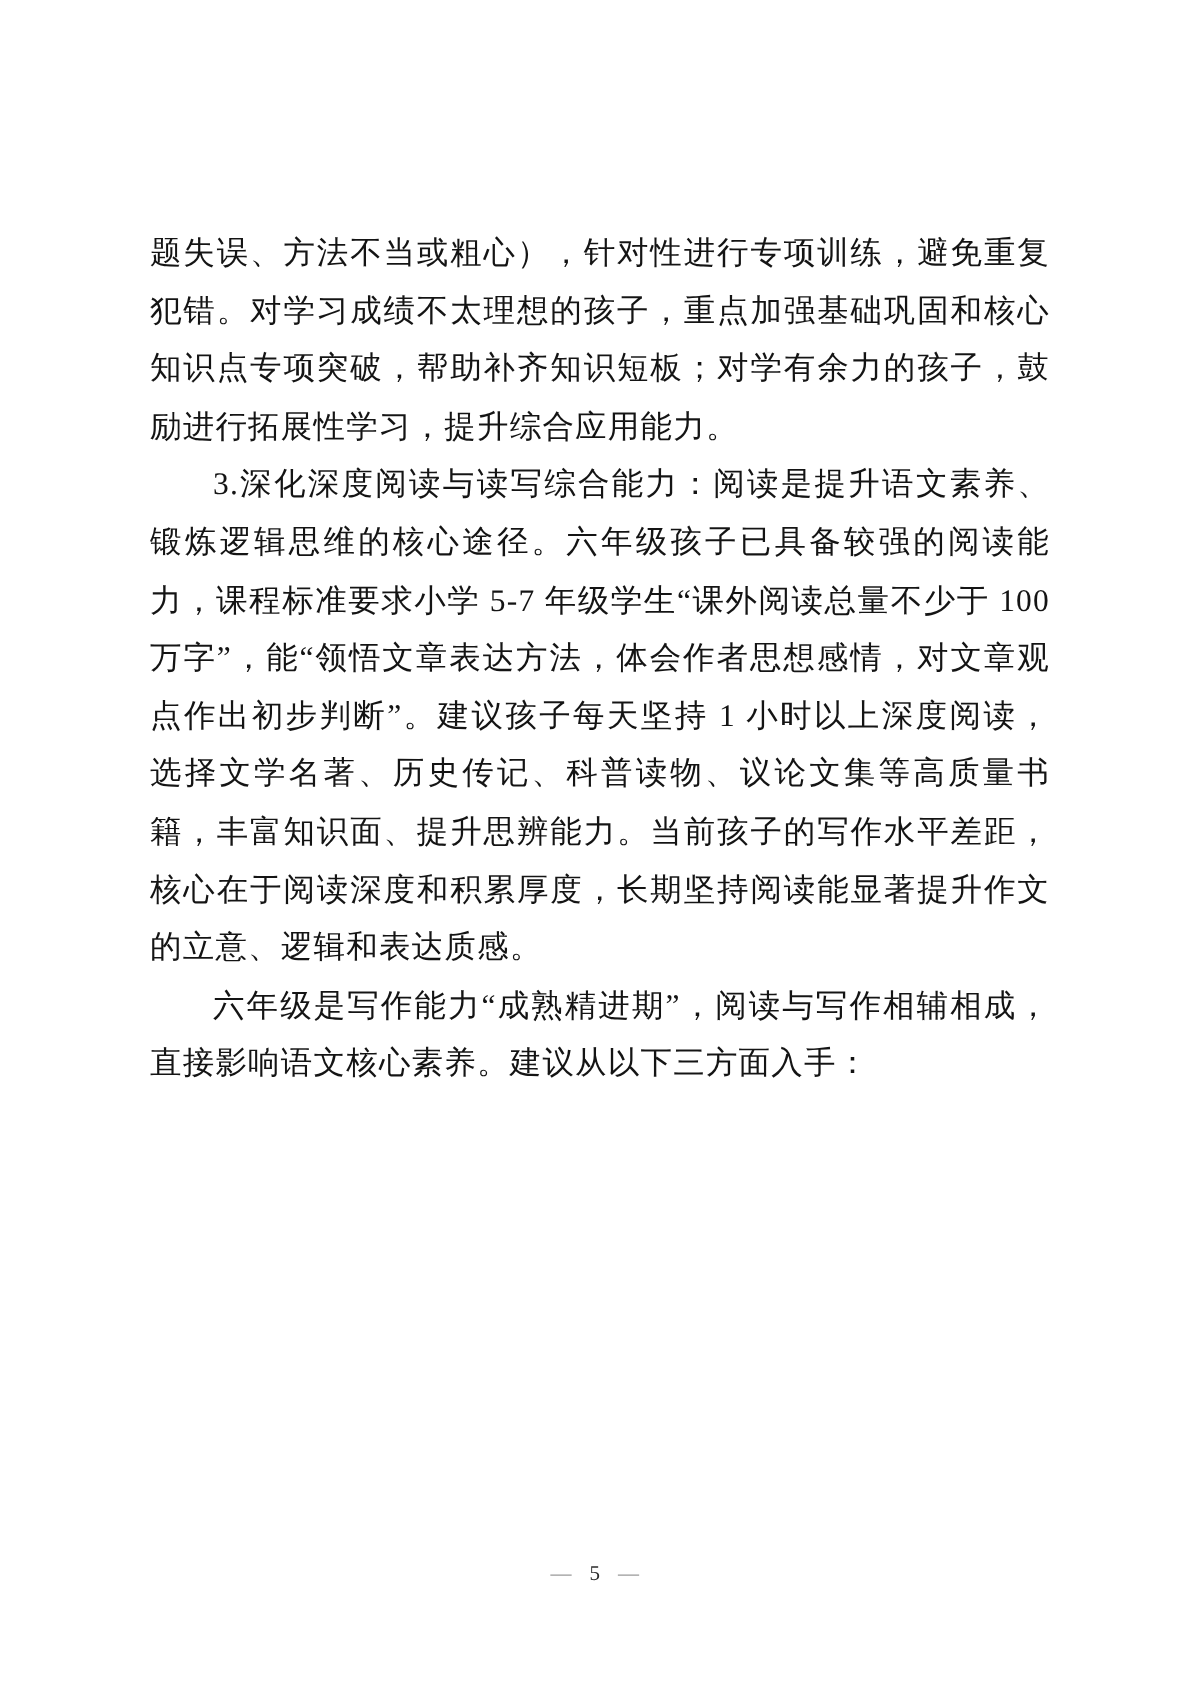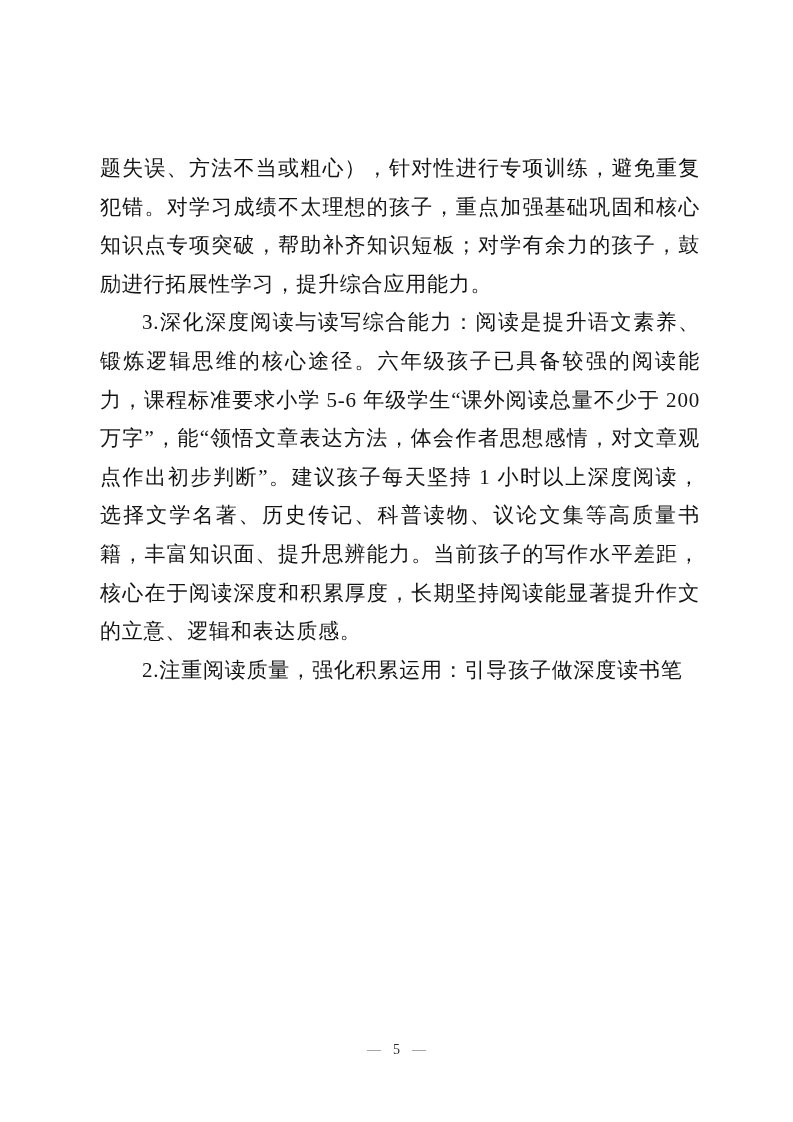--- a/index.html
+++ b/index.html
@@ -61,20 +61,20 @@
     color: #2b2b2b;
     padding: 0 6px;
   }
 </style>
 </head>
 <body>
 
 <div class="page">
   <div class="content">
     <p class="para">题失误、方法不当或粗心），针对性进行专项训练，避免重复犯错。对学习成绩不太理想的孩子，重点加强基础巩固和核心知识点专项突破，帮助补齐知识短板；对学有余力的孩子，鼓励进行拓展性学习，提升综合应用能力。</p>
-    <p class="para indent">3.深化深度阅读与读写综合能力：阅读是提升语文素养、锻炼逻辑思维的核心途径。六年级孩子已具备较强的阅读能力，课程标准要求小学 5-6 年级学生“课外阅读总量不少于 200 万字”，能“领悟文章表达方法，体会作者思想感情，对文章观点作出初步判断”。建议孩子每天坚持 1 小时以上深度阅读，选择文学名著、历史传记、科普读物、议论文集等高质量书籍，丰富知识面、提升思辨能力。当前孩子的写作水平差距，核心在于阅读深度和积累厚度，长期坚持阅读能显著提升作文的立意、逻辑和表达质感。</p>
-    <p class="para indent">2.注重阅读质量，强化积累运用：引导孩子做深度读书笔</p>
+    <p class="para indent">3.深化深度阅读与读写综合能力：阅读是提升语文素养、锻炼逻辑思维的核心途径。六年级孩子已具备较强的阅读能力，课程标准要求小学 5-7 年级学生“课外阅读总量不少于 100 万字”，能“领悟文章表达方法，体会作者思想感情，对文章观点作出初步判断”。建议孩子每天坚持 1 小时以上深度阅读，选择文学名著、历史传记、科普读物、议论文集等高质量书籍，丰富知识面、提升思辨能力。当前孩子的写作水平差距，核心在于阅读深度和积累厚度，长期坚持阅读能显著提升作文的立意、逻辑和表达质感。</p>
+    <p class="para indent">六年级是写作能力“成熟精进期”，阅读与写作相辅相成，直接影响语文核心素养。建议从以下三方面入手：</p>
   </div>
 
   <div class="footer">
     <span class="dash">—</span><span class="num">5</span><span class="dash">—</span>
   </div>
 </div>
 
 </body></html>

